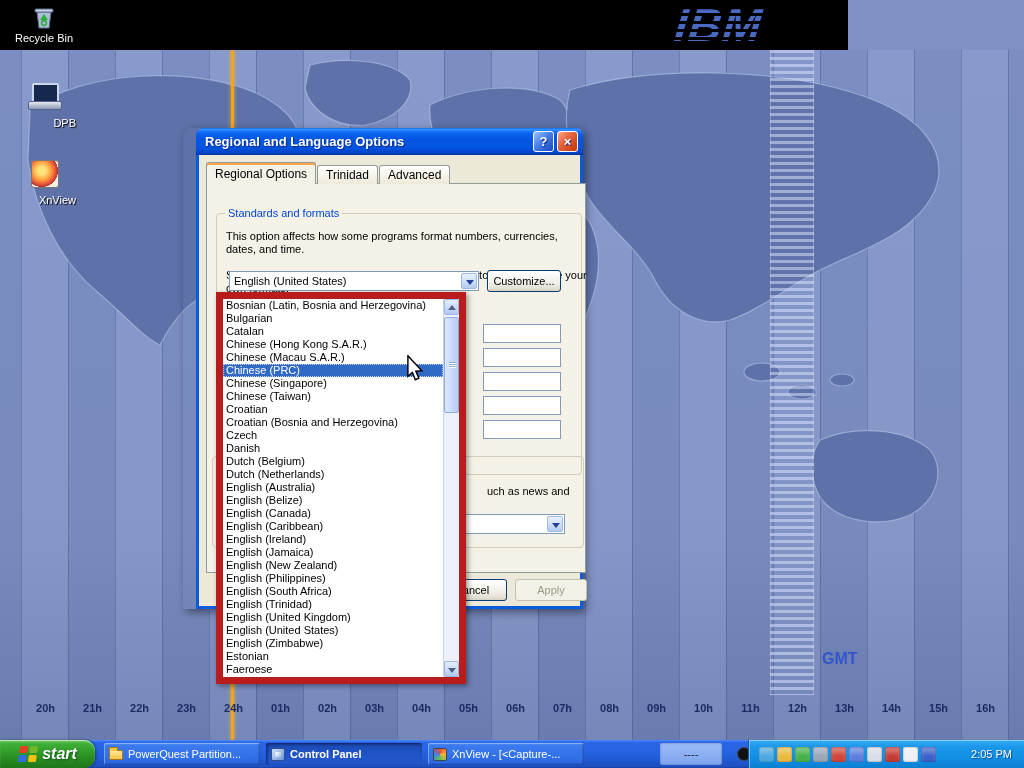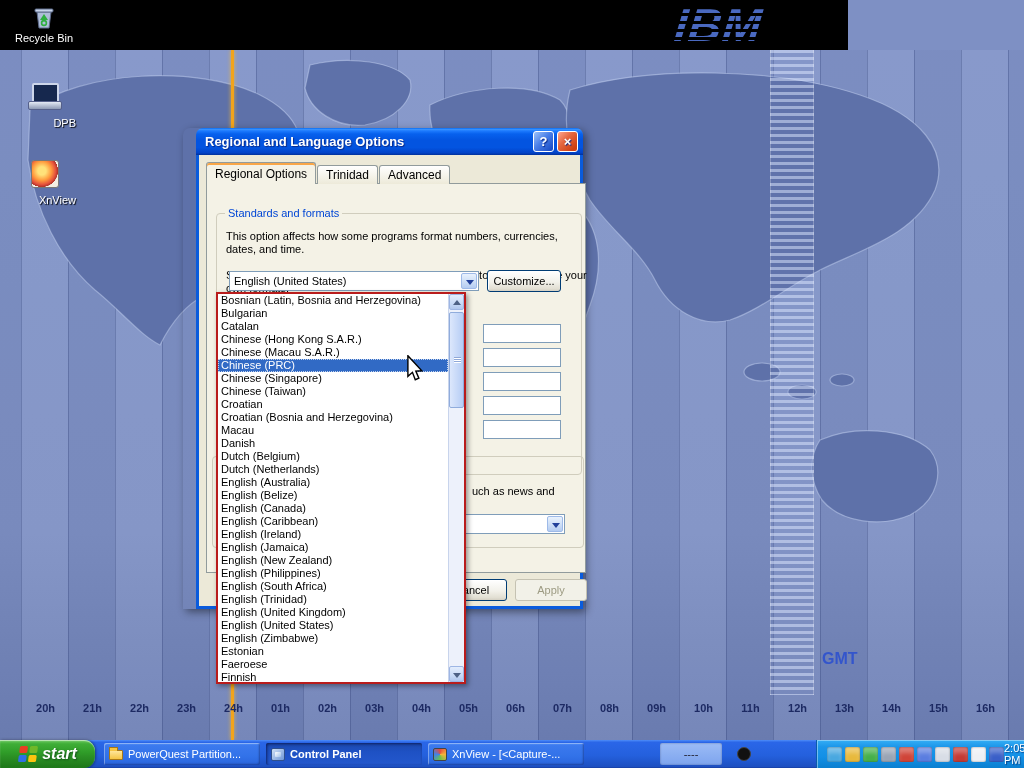--- a/index.html
+++ b/index.html
@@ -72,21 +72,21 @@
         border:1px solid #919B9C; background:#F4F2E6; }
 
   .groupbox { position:absolute; border:1px solid #D0CDBD; border-radius:4px; }
   .gb1 { left:17px; top:58px; width:366px; height:262px; }
   .gb2 { left:13px; top:301px; width:372px; height:92px; }
   .gb-caption { position:absolute; left:8px; top:-7px; background:#F4F2E6; padding:0 3px;
         font-size:11px; color:#0046D5; }
   .dlg-text { position:absolute; font-size:11px; color:#000; line-height:13px; }
   .t-desc { left:27px; top:75px; width:352px; }
   .t-instr { left:27px; top:114px; width:362px; }
-  .t-loc { left:273px; top:330px;text-align:center; }
+  .t-loc { left:288px; top:330px;text-align:center; }
 
   .combo { position:absolute; background:#fff; border:1px solid #7F9DB9; }
   .combo1 { left:30px; top:116px; width:250px; height:20px; }
   .combo2 { left:144px; top:359px; width:222px; height:20px; }
   .combo-val { position:absolute; left:4px; top:3px; font-size:11px; white-space:nowrap; }
   .combo-btn { position:absolute; right:1px; top:1px; bottom:1px; width:16px; border-radius:2px;
         background:linear-gradient(180deg,#E9F2FD 0%,#CFE0F7 50%,#B4CCF1 100%); border:1px solid #9EBAE8; }
   .combo-btn::after { content:""; position:absolute; left:4px; top:6px;
         border:4px solid transparent; border-top:5px solid #21409A; }
 
@@ -96,21 +96,21 @@
   .xp-btn { position:absolute; font-size:11px; text-align:center; color:#000;
         background:linear-gradient(180deg,#ffffff 0%,#f2f1ea 55%,#e2dfd3 88%,#d4d0c3 100%);
         border:1px solid #003C74; border-radius:3px; box-shadow:inset 1px 1px 0 #fff; line-height:20px; }
   .btn-customize { left:288px; top:115px; width:74px; height:22px; }
   .btn-cancel { left:238px; top:424px; width:70px; height:22px; }
   .btn-apply { left:316px; top:424px; width:72px; height:22px;
         background:#F2F1E8; border-color:#C5C2B2; color:#9D9B83; box-shadow:none; }
 
   
   .dd-list { position:absolute; left:216px; top:292px; width:250px; height:392px; z-index:20;
-        background:#fff; border:2px solid #b91c1c; box-shadow:2px 2px 5px rgba(0,0,0,0.4); }
+        background:#fff; border:7px solid #b91c1c; box-shadow:2px 2px 5px rgba(0,0,0,0.4); }
   .dd-items { position:absolute; left:0; top:0; right:16px; bottom:0; overflow:hidden; }
   .dd-item { height:13px; line-height:13px; font-size:11px; padding-left:3px; white-space:nowrap;
         color:#000; cursor:default; }
   .dd-item.active { background:#316AC5; color:#fff; outline:1px dotted rgba(255,255,255,0.7); outline-offset:-1px; }
   .dd-sb { position:absolute; right:0; top:0; bottom:0; width:16px; background:#EDF1FB; border-left:1px solid #c8d4ec; }
   .sb-btn { position:absolute; left:0; width:15px; height:16px; border:1px solid #9EB6E4; border-radius:2px;
         background:linear-gradient(180deg,#E3EDFD,#C8DAF6 60%,#B0C7EE); }
   .sb-up { top:0; } .sb-down { bottom:0; }
   .sb-up::after { content:""; position:absolute; left:3px; top:5px; border:4px solid transparent; border-bottom:5px solid #4D6185; margin-top:-4px; }
   .sb-down::after { content:""; position:absolute; left:3px; top:6px; border:4px solid transparent; border-top:5px solid #4D6185; }
@@ -144,21 +144,21 @@
         background:#F5C544; border:1px solid #A87818; border-bottom:none; border-radius:1px 1px 0 0; }
   .tico.icon-control-panel { background:linear-gradient(135deg,#cfe0f5,#6f97d8); border:1px solid #30508c; border-radius:2px; height:13px; }
   .tico.icon-control-panel::before { content:""; position:absolute; inset:3px; background:linear-gradient(135deg,#fff,#9ec0ea); border-radius:1px; }
   .tico.icon-xnview { border:1px solid #444; border-radius:2px; height:13px;
         background:conic-gradient(#e8483c,#f5b43c,#69c24a,#3f83e8,#e8483c); }
   .tb-toolbar { position:absolute; left:660px; top:3px; width:62px; height:22px; border-radius:2px;
         background:linear-gradient(180deg,#9cbcf6,#7da4ee); box-shadow:inset 0 0 2px rgba(0,0,40,0.4);
         color:#223; font-size:11px; text-align:center; line-height:22px; }
   .tb-dark-icon { position:absolute; left:737px; top:7px; width:14px; height:14px; border-radius:50%;
         background:#111; border:1px solid #444; }
-  .tray { position:absolute; right:0; top:0; width:208px; height:28px;
+  .tray { position:absolute; right:0; top:0; width:276px; height:28px;
         background:linear-gradient(180deg,#35aef5 0%,#1b96ea 25%,#1390e6 60%,#0b7fd0 100%);
         border-left:1px solid #0a5caa; box-shadow:inset 1px 1px 0 rgba(255,255,255,0.4);
         display:flex; align-items:center; }
   .tray-icons { display:flex; gap:3px; margin-left:10px; }
   .tray-ico { width:15px; height:15px; border-radius:2px; box-shadow:inset 0 0 2px rgba(0,0,0,0.45), inset 0 6px 4px rgba(255,255,255,0.3); }
   .tray-clock { margin-left:auto; margin-right:12px; color:#fff; font-size:11px; text-shadow:1px 1px 1px rgba(0,0,60,0.5); }
 </style>
 </head>
 <body>
 
@@ -286,21 +286,21 @@
     <div class="dd-item">Bosnian (Latin, Bosnia and Herzegovina)</div>
         <div class="dd-item">Bulgarian</div>
         <div class="dd-item">Catalan</div>
         <div class="dd-item">Chinese (Hong Kong S.A.R.)</div>
         <div class="dd-item">Chinese (Macau S.A.R.)</div>
         <div class="dd-item active">Chinese (PRC)</div>
         <div class="dd-item">Chinese (Singapore)</div>
         <div class="dd-item">Chinese (Taiwan)</div>
         <div class="dd-item">Croatian</div>
         <div class="dd-item">Croatian (Bosnia and Herzegovina)</div>
-        <div class="dd-item">Macau</div>
+        <div class="dd-item">Czech</div>
         <div class="dd-item">Danish</div>
         <div class="dd-item">Dutch (Belgium)</div>
         <div class="dd-item">Dutch (Netherlands)</div>
         <div class="dd-item">English (Australia)</div>
         <div class="dd-item">English (Belize)</div>
         <div class="dd-item">English (Canada)</div>
         <div class="dd-item">English (Caribbean)</div>
         <div class="dd-item">English (Ireland)</div>
         <div class="dd-item">English (Jamaica)</div>
         <div class="dd-item">English (New Zealand)</div>

